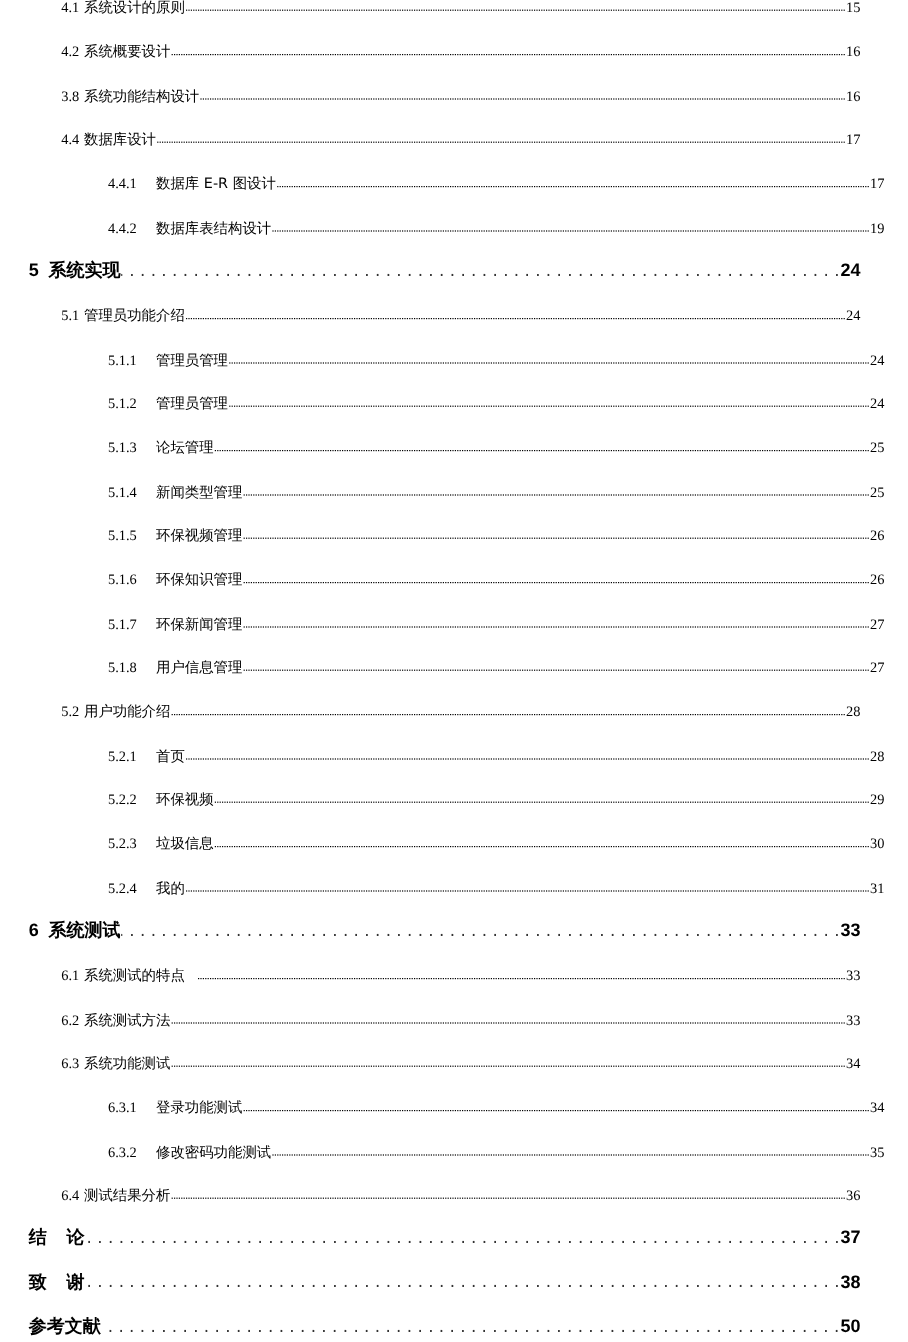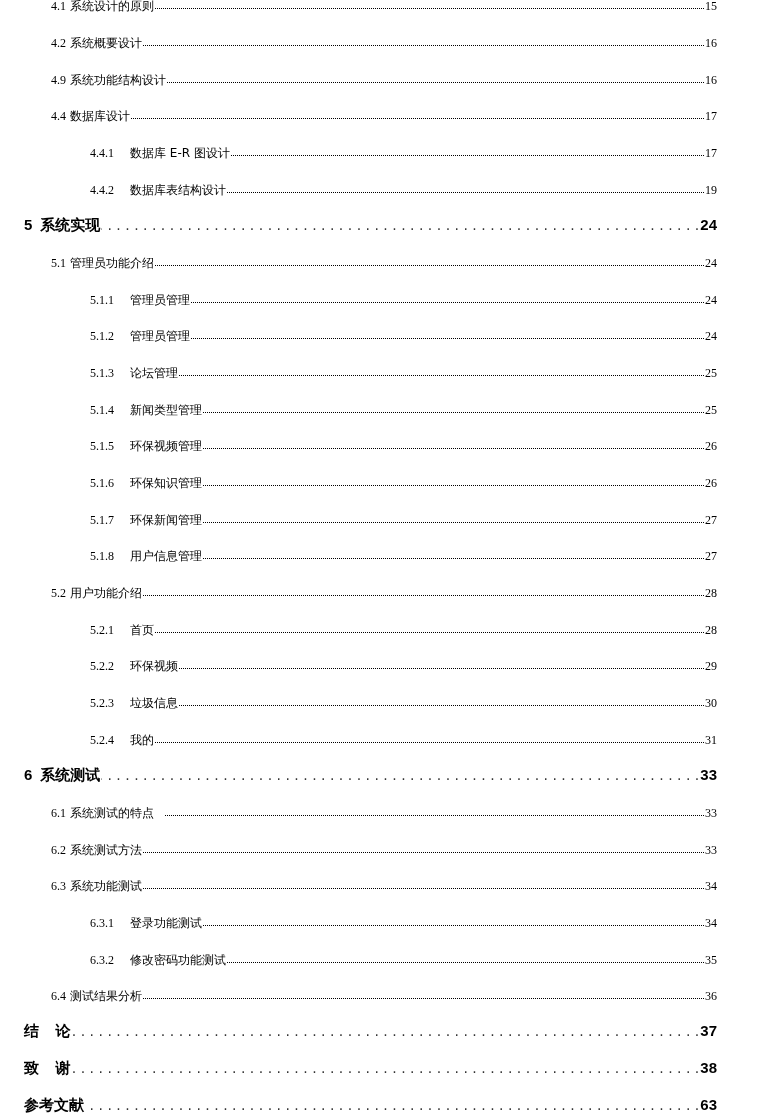--- a/index.html
+++ b/index.html
@@ -3,21 +3,21 @@
 <meta charset="utf-8">
 <style>
   html, body { margin: 0; padding: 0; background: #ffffff; }
   body { width: 757px; height: 1118px; position: relative; overflow: hidden;
          font-family: "DejaVu Sans", "Liberation Sans", sans-serif; color: #000; }
   .toc-row { position: absolute; left: 0; right: 0; display: flex; align-items: baseline; white-space: nowrap; }
   .toc-row .num { font-family: "Liberation Serif", serif; }
   .toc-row .lead { flex: 1; overflow: hidden; margin: 0 1px; }
   .toc-row .page { font-family: "Liberation Serif", serif; text-align: left; }
   .lvl2 { padding-left: 51px; padding-right: 40px; font-size: 12px; }
-  .lvl3 { padding-left: 90px; padding-right: 40px; font-size: 12px; }
+  .lvl3 { padding-left: 90px; padding-right: 20px; font-size: 12px; }
   .lvl2 .lead, .lvl3 .lead { border-bottom: 1px dotted #000; height: 1px; transform: translateY(-2px); align-self: flex-end; margin-bottom: 4px; }
   .lvl2 .title, .lvl3 .title { margin-left: 4px; }
   .lvl3 .title { margin-left: 16px; }
   .lvl1 { padding-left: 24px; padding-right: 40px; font-size: 15px; font-weight: bold; }
   .lvl1 .num { font-family: "Liberation Sans", sans-serif; margin-right: 8px; }
   .lvl1 .page { font-family: "Liberation Sans", sans-serif; font-size: 15px; }
   .lvl1 .lead { font-weight: normal; letter-spacing: 0; color: #333; font-size: 14px; }
   .lvl1 .lead::before { content: ". . . . . . . . . . . . . . . . . . . . . . . . . . . . . . . . . . . . . . . . . . . . . . . . . . . . . . . . . . . . . . . . . . . . . . . . . . . . . . . . . . . . . . . . . . . . . . . . . . . . . . . ."; }
   .lvl1 .lead { direction: rtl; text-align: left; }
 </style>
@@ -34,21 +34,21 @@
   </div>
 
   <div class="toc-row lvl2" style="top:35px">
     <span class="num">4.2</span>
     <span class="title">系统概要设计</span>
     <span class="lead"></span>
     <span class="page">16</span>
   </div>
 
   <div class="toc-row lvl2" style="top:72px">
-    <span class="num">4.9</span>
+    <span class="num">3.8</span>
     <span class="title">系统功能结构设计</span>
     <span class="lead"></span>
     <span class="page">16</span>
   </div>
 
   <div class="toc-row lvl2" style="top:108px">
     <span class="num">4.4</span>
     <span class="title">数据库设计</span>
     <span class="lead"></span>
     <span class="page">17</span>
@@ -230,15 +230,15 @@
 
   <div class="toc-row lvl1" style="top:1059px">
     <span class="title" style="white-space:pre;letter-spacing:2px">致  谢</span>
     <span class="lead"></span>
     <span class="page">38</span>
   </div>
 
   <div class="toc-row lvl1" style="top:1096px">
     <span class="title">参考文献</span>
     <span class="lead"></span>
-    <span class="page">63</span>
+    <span class="page">50</span>
   </div>
 </div>
 
 </body></html>

